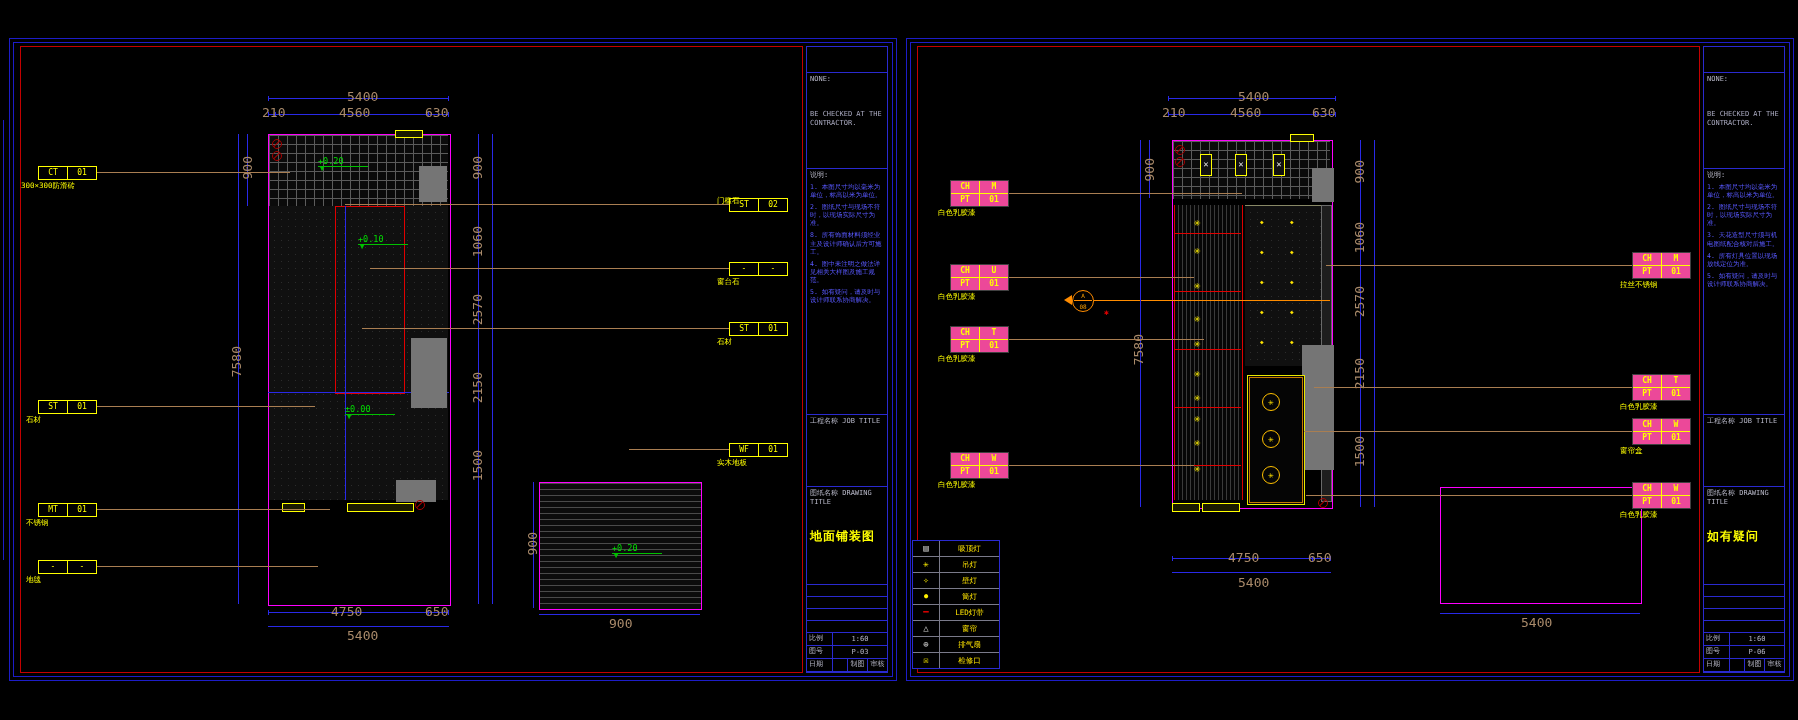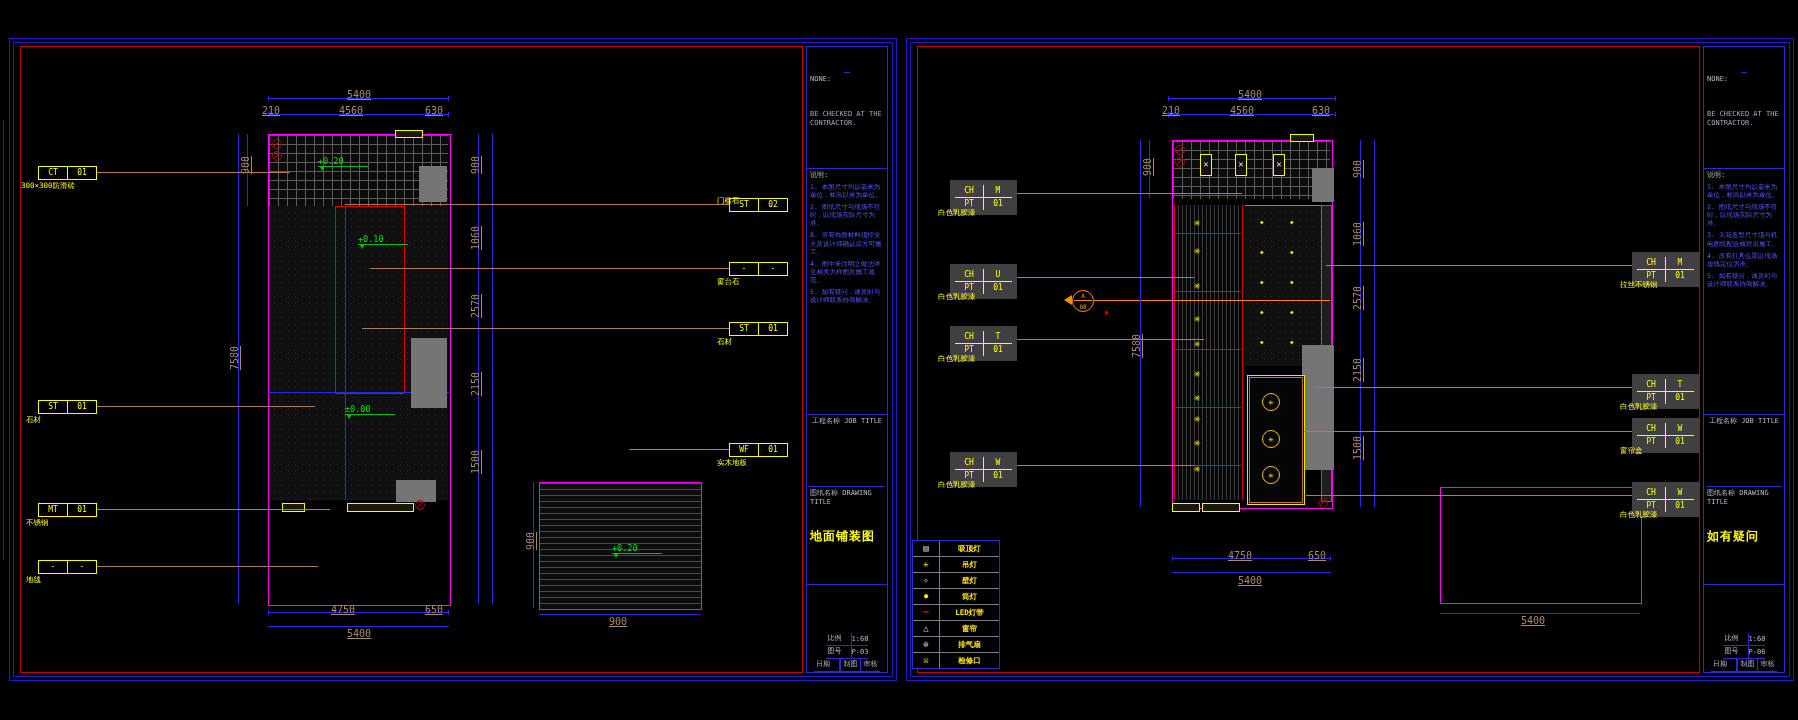--- a/index.html
+++ b/index.html
@@ -5,21 +5,21 @@
   html,body{margin:0;padding:0;background:#000;}
   #stage{position:relative;width:1798px;height:720px;background:#000;overflow:hidden;
          font-family:"DejaVu Sans Mono","Liberation Mono",monospace;}
   .abs{position:absolute;}
   .sheet{position:absolute;top:38px;width:888px;height:643px;}
   .b-outer{position:absolute;inset:0;border:1px solid #1d1dc8;}
   .b-inner{position:absolute;inset:4px;border:1px solid #1d1dc8;}
   .red-frame{position:absolute;left:11px;top:8px;width:781px;height:625px;border:1px solid #c40000;}
   
   .tb{position:absolute;left:797px;top:8px;width:80px;height:625px;border:1px solid #2a2ad0;
-      display:flex;flex-direction:column;color:#b9b9c9;font-size:7px;line-height:1.25;align-items:center;}
+      display:flex;flex-direction:column;color:#b9b9c9;font-size:7px;line-height:1.25;}
   .tb>div{border-bottom:1px solid #2a2ad0;box-sizing:border-box;padding:2px 3px;}
   .tb .c1{height:26px;}
   .tb .none{height:96px;}
   .tb .none .chk{margin-top:26px;display:block;color:#a9a9bf;}
   .tb .notes{height:246px;color:#5858ff;font-size:6.5px;}
   .tb .notes .nt{color:#b9b9c9;font-size:7px;margin-bottom:3px;}
   .tb .notes div.n{margin-bottom:4px;}
   .tb .job{height:72px;}
   .tb .dwg{height:98px;}
   .dwg-name{display:block;margin-top:22px;color:#ffff00;font-size:12px;font-weight:bold;letter-spacing:1px;}
@@ -42,49 +42,49 @@
   .stripeh{position:absolute;background:#0c0c0c;
     background-image:repeating-linear-gradient(0deg,#0c0c0c 0 5px,#4a4a4a 5px 6px),
       repeating-linear-gradient(45deg,transparent 0 16px,#555 16px 17px);}
   .grey{position:absolute;background:#757575;}
   .redline{position:absolute;background:#e00000;}
   .redrect{position:absolute;border:1px solid #e00000;}
   .bluline{position:absolute;background:#2929e8;}
   .bludash{position:absolute;border-left:1px dashed #3a3aff;}
   .lead{position:absolute;height:1px;background:#a97e52;}
   .oline{position:absolute;height:1px;background:#ff8c00;}
-  .dimt{position:absolute;color:#a98a6a;font-size:10px;white-space:nowrap;text-decoration:underline;}
+  .dimt{position:absolute;color:#a98a6a;font-size:13px;white-space:nowrap;}
   .vt{writing-mode:vertical-rl;transform:rotate(180deg);}
   .elev{position:absolute;color:#00e000;font-size:8.5px;white-space:nowrap;}
   .elev .ln{display:block;height:1px;background:#00c000;width:50px;margin-top:0px;}
   .elev .tri{position:absolute;left:2px;top:9px;color:#00c000;font-size:7px;}
   .callout{position:absolute;display:flex;border:1px solid #ffff00;height:12px;background:#000;}
   .callout span{width:28px;text-align:center;color:#ffff00;font-size:8px;line-height:12px;}
   .callout span+span{border-left:1px solid #ffff00;}
-  .callout2{position:absolute;border:5px solid #404040;background:#404040;}
+  .callout2{position:absolute;border:1px solid #404040;background:#ec4899;font-weight:bold;}
   .callout2 .rw{display:flex;height:12px;}
   .callout2 .rw+.rw{border-top:1px solid #ffff00;}
   .callout2 span{width:28px;text-align:center;color:#ffff00;font-size:8px;line-height:12px;}
   .callout2 span+span{border-left:1px solid #ffff00;}
   .clab{position:absolute;color:#ffff00;font-size:7.5px;text-align:left;white-space:nowrap;}
   .drain{position:absolute;width:8px;height:8px;border:1px solid #a00;border-radius:50%;overflow:hidden;}
   .drain::before{content:"";position:absolute;left:3px;top:-2px;width:1px;height:12px;background:#a00;transform:rotate(45deg);}
   .thr{position:absolute;border:1px solid #ffff00;background:#1a1a00;}
   .panel{position:absolute;width:10px;height:20px;border:1px solid #ffff00;background:#111;color:#ddd;
          font-size:9px;line-height:18px;text-align:center;}
   .lamp{position:absolute;color:#ffef00;font-size:11px;}
   .dia{position:absolute;color:#ffe400;font-size:6px;}
   .fan{position:absolute;width:16px;height:16px;border:1.5px solid #ffc000;border-radius:50%;
        color:#ffe000;font-size:9px;text-align:center;line-height:16px;}
   .lower{position:absolute;border:1px solid #e8e800;outline:1px solid #c87800;outline-offset:-3px;background:#050505;}
   .legend{position:absolute;border:1px solid #2a2ad0;background:#000;}
   .lrow{display:flex;height:15px;border-bottom:1px solid #7a7a8a;}
   .lrow:last-child{border-bottom:none;}
   .lsym{width:26px;border-right:1px solid #7a7a8a;text-align:center;font-size:9px;line-height:15px;}
-  .llab{flex:1;color:#ffe400;font-size:7.5px;line-height:15px;text-align:center;font-weight:bold;}
+  .llab{flex:1;color:#ffe400;font-size:7.5px;line-height:15px;text-align:center;}
   .idx{position:absolute;width:20px;height:20px;border:1.5px solid #ff8c00;border-radius:50%;
        color:#ffa000;font-size:6px;text-align:center;background:#000;z-index:3;}
   .idx::before{content:"";position:absolute;left:-9px;top:4px;border-right:8px solid #ff8c00;
        border-top:5px solid transparent;border-bottom:5px solid transparent;}
   .idx .mid{position:absolute;left:1px;right:1px;top:9px;height:1px;background:#ff8c00;}
   .idx .tt{position:absolute;top:1px;left:0;right:0;}
   .idx .bb{position:absolute;bottom:1px;left:0;right:0;}
   .star{position:absolute;color:#e00000;font-size:8px;}
   .curt{position:absolute;background:#1e1e1e;border:1px solid #6a6a6a;}
   .tick{position:absolute;width:1px;height:5px;background:#2929e8;}

